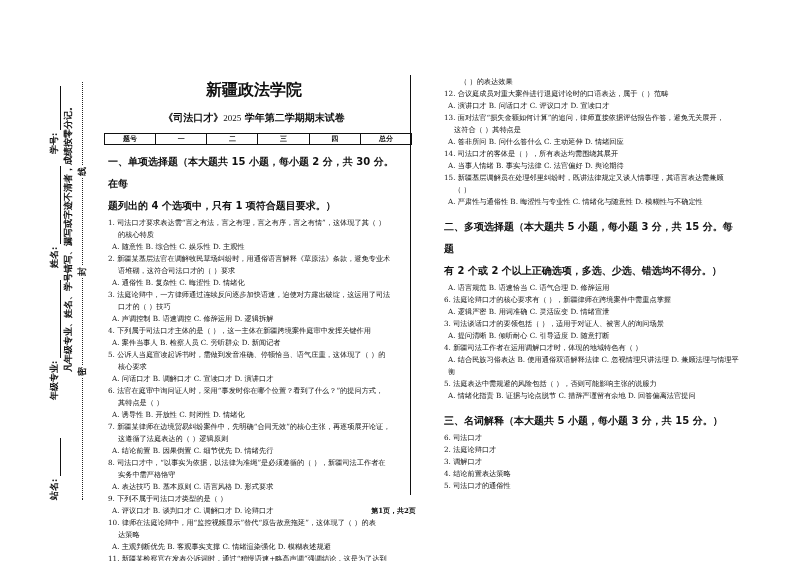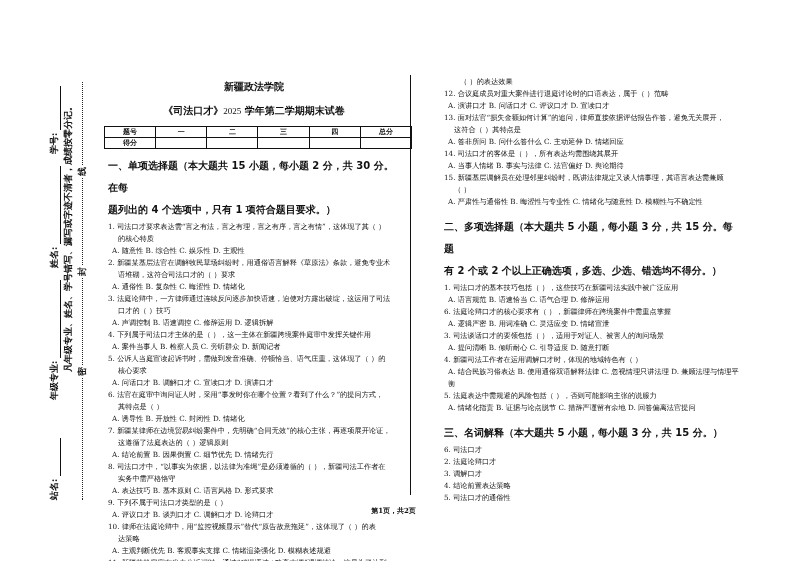--- a/index.html
+++ b/index.html
@@ -16,21 +16,21 @@
   .bind-labels .f { position: absolute; top: 0; display: flex; align-items: flex-end; font-weight: bold; }
   .bind-labels .line { display: inline-block; border-bottom: 1px solid #111; height: 10px; margin-left: 3px; }
   .bind-notice { left: 22px; top: 418px; width: 418px; height: 14px; }
   .bind-notice span { position: absolute; top: 0; font-weight: bold; font-size: 9px; }
   .bind-seal { left: 36px; top: 418px; width: 418px; height: 12px; }
   .bind-seal .dots { position: absolute; top: 6px; left: 0; width: 418px; border-top: 1.5px dotted #222; }
   .bind-seal .ch { position: absolute; top: 0; background: #fff; font-size: 9px; font-weight: bold; padding: 0 2px; line-height: 12px; }
 
   
   .col-left { position: absolute; left: 108px; top: 78px; width: 292px; }
-  .school { text-align: center; font-family: "DejaVu Sans", sans-serif; font-weight: bold; font-size: 10px; margin-top: 2px; }
+  .school { text-align: center; font-family: "DejaVu Sans", sans-serif; font-weight: bold; font-size: 16px; margin-top: 2px; }
   .exam-title { text-align: center; font-family: "DejaVu Sans", sans-serif; font-weight: bold; font-size: 10px; margin-top: 10px; }
   .exam-title .yr { font-family: Liberation Serif, serif; font-weight: normal; font-size: 9px; }
   table.score { border-collapse: collapse; width: 308px; margin-top: 8px; margin-left: -4px; font-family: "DejaVu Sans", sans-serif; font-size: 7px; font-weight: bold; }
   table.score td { border: 1px solid #111; height: 9px; text-align: center; padding: 0; width: 16.6%; }
   .sec-head { font-family: "DejaVu Sans", sans-serif; font-weight: bold; font-size: 10px; line-height: 22px; }
   .q { font-size: 7.2px; line-height: 12px; }
   .q .stem { display: block; }
   .q .cont { display: block; padding-left: 10px; }
   .q .opts { display: block; padding-left: 4px; }
 
@@ -85,28 +85,20 @@
     <table class="score">
       <tbody>
           <tr>
         <td>题号</td>
         <td>一</td>
         <td>二</td>
         <td>三</td>
         <td>四</td>
         <td>总分</td>
       </tr>
-      <tr>
-        <td>得分</td>
-        <td></td>
-        <td></td>
-        <td></td>
-        <td></td>
-        <td></td>
-      </tr>
     </tbody>
       </table>
 
     <div style="margin-top:6px;">
       <div class="sec-head">一、单项选择题（本大题共 15 小题，每小题 2 分，共 30 分。在每</div>
       <div class="sec-head">题列出的 4 个选项中，只有 1 项符合题目要求。）</div>
     </div>
 
     <div class="q">
       <span class="stem">1. 司法口才要求表达需“言之有法，言之有理，言之有序，言之有情”，这体现了其（ ）</span>
@@ -185,21 +177,20 @@
       <span class="cont">（ ）</span>
       <span class="opts">A. 严肃性与通俗性 B. 晦涩性与专业性 C. 情绪化与随意性 D. 模糊性与不确定性</span>
     </div>
 
     <div style="margin-top:8px;">
       <div class="sec-head">二、多项选择题（本大题共 5 小题，每小题 3 分，共 15 分。每题</div>
       <div class="sec-head">有 2 个或 2 个以上正确选项，多选、少选、错选均不得分。）</div>
     </div>
 
     <div class="q">
-      <span class="stem">1. 司法口才的基本技巧包括（ ），这些技巧在新疆司法实践中被广泛应用</span>
       <span class="opts">A. 语言规范 B. 语速恰当 C. 语气合理 D. 修辞运用</span>
     </div>
     <div class="q">
       <span class="stem">6. 法庭论辩口才的核心要求有（ ），新疆律师在跨境案件中需重点掌握</span>
       <span class="opts">A. 逻辑严密 B. 用词准确 C. 灵活应变 D. 情绪宣泄</span>
     </div>
     <div class="q">
       <span class="stem">3. 司法谈话口才的要领包括（ ），适用于对证人、被害人的询问场景</span>
       <span class="opts">A. 提问清晰 B. 倾听耐心 C. 引导适度 D. 随意打断</span>
     </div>

